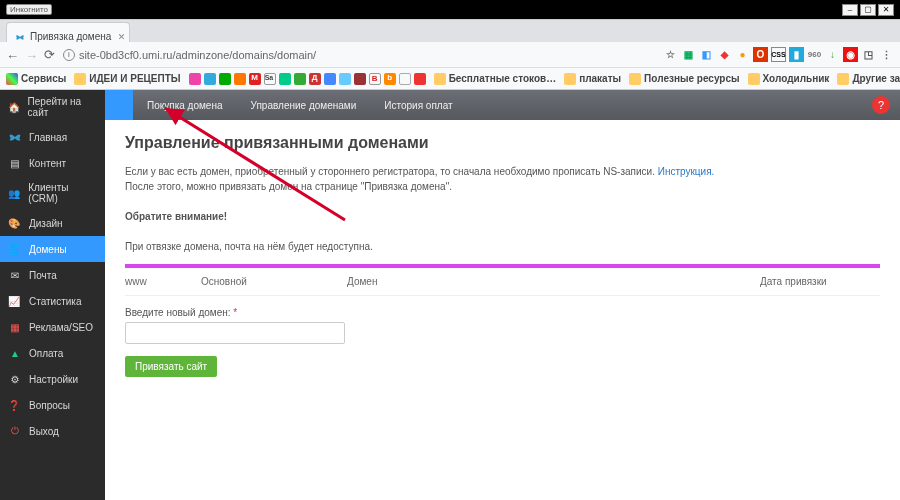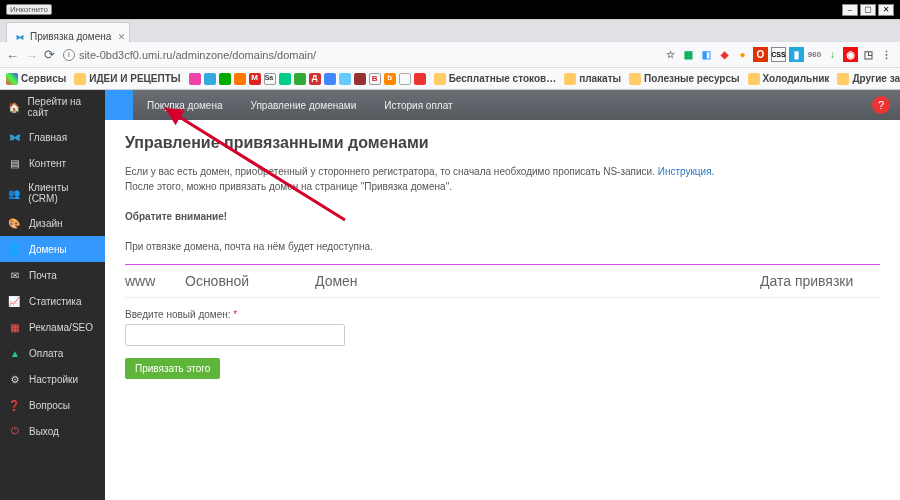--- a/index.html
+++ b/index.html
@@ -29,21 +29,21 @@
   .main { flex: 1; background: #fff; display: flex; flex-direction: column; }
   .tabs2 { height: 30px; background: linear-gradient(#6b6e74,#55585d); display: flex; align-items: stretch; }
   .tab2 { color: #eee; font-size: 10px; padding: 0 14px; display: flex; align-items: center; cursor: pointer; }
   .tab2.active { background: #3399ff; color: #fff; }
   .help-ico { margin-left: auto; width: 18px; height: 18px; border-radius: 50%; background: #e33; color: #fff; align-self: center; margin-right: 10px; display:flex; align-items:center; justify-content:center; font-size:11px;}
   .content { padding: 14px 20px; color: #444; position: relative; }
   h1.page-title { font-size: 16px; font-weight: bold; margin-bottom: 12px; }
   .intro { font-size: 10px; color: #555; line-height: 1.5; }
   .intro a { color: #2a78c4; text-decoration: none; }
   .intro b { font-weight: bold; }
-  .table-head { display: flex; border-top: 1px solid #d946ef; border-bottom: 1px solid #eee; padding: 8px 0; margin-top: 10px; font-size: 14px; color: #666;}
+  .table-head { display: flex; border-top: 4px solid #d946ef; border-bottom: 1px solid #eee; padding: 8px 0; margin-top: 10px; font-size: 10px; color: #666; gap: 16px;}
   .th-www { width: 60px; }
   .th-main { width: 130px; }
   .th-domain { flex: 1; }
   .th-date { width: 120px; }
   .form-row { margin-top: 10px; }
   .form-row label { font-size: 10px; color: #555; }
   .req { color: #d33; }
   .form-row input { display: block; width: 220px; height: 22px; border: 1px solid #ccc; border-radius: 2px; margin-top: 4px; padding: 0 5px; font-size: 11px;}
   .btn-green { margin-top: 12px; background: #5fb53a; color: #fff; border: none; border-radius: 2px; padding: 5px 10px; font-size: 10px; cursor: pointer;}
   .arrow { position: absolute; pointer-events: none; }
@@ -248,16 +248,16 @@
         <div class="th-www">www</div>
         <div class="th-main">Основной</div>
         <div class="th-domain">Домен</div>
         <div class="th-date">Дата привязки</div>
       </div>
 
       <div class="form-row">
         <label><span>Введите новый домен:</span> <span class="req">*</span></label>
         <input type="text" style="">
       </div>
-      <button class="btn-green">Привязать этого</button>
+      <button class="btn-green">Привязать сайт</button>
     </div>
   </div>
 </div>
 
 </body></html>

